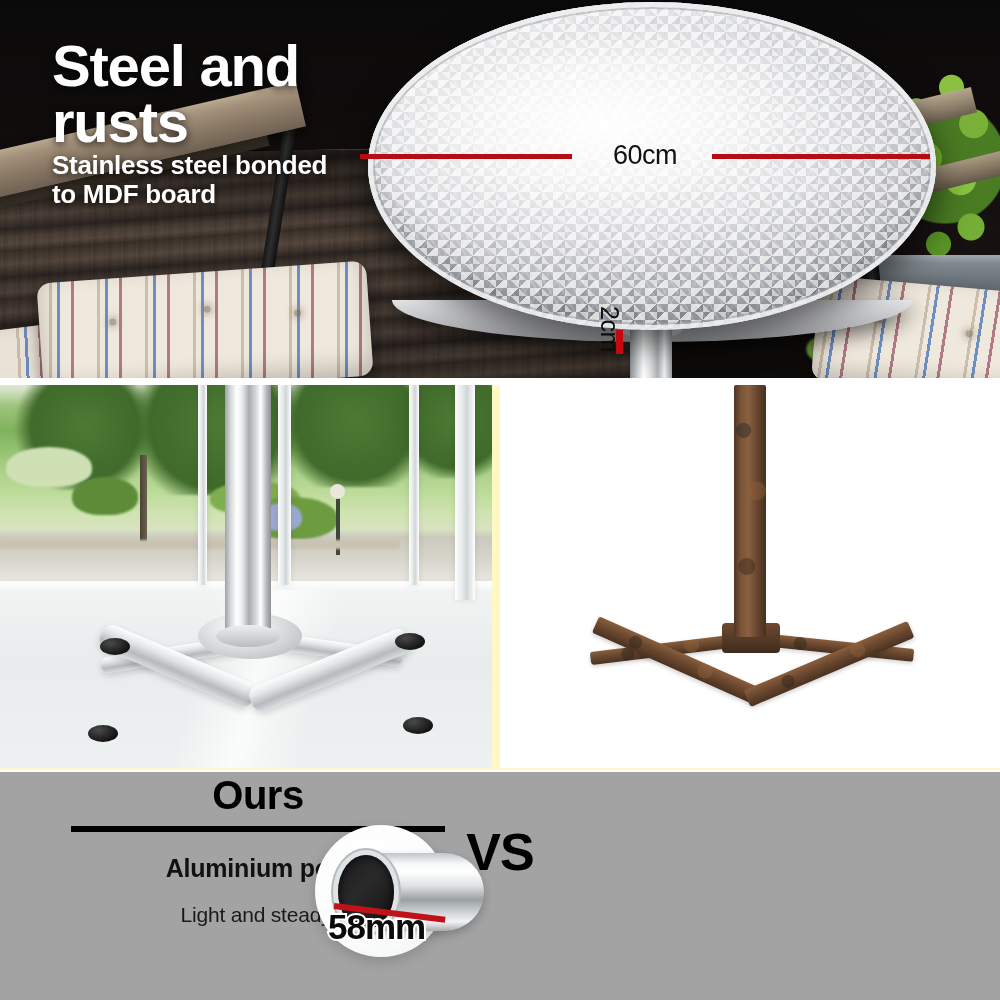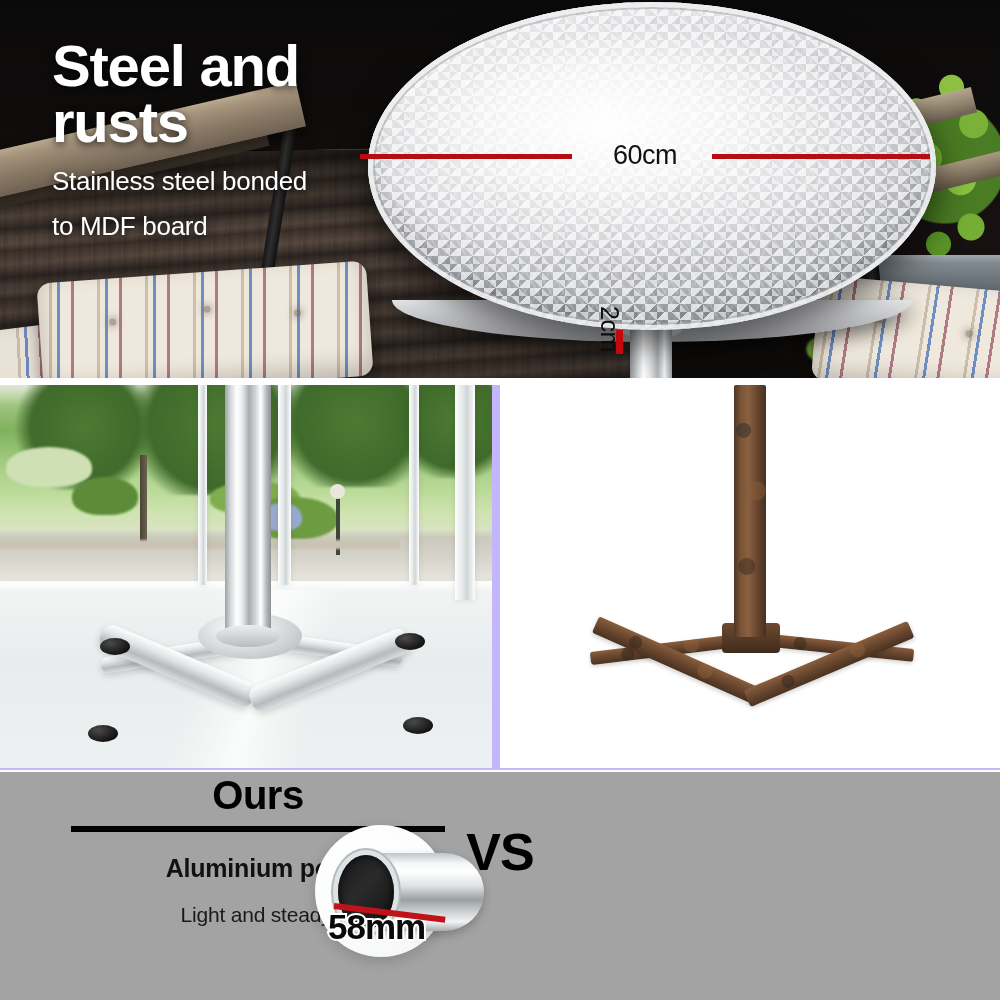--- a/index.html
+++ b/index.html
@@ -293,31 +293,30 @@
     position: absolute; left: 52px; top: 38px;
     color: #ffffff;
     text-shadow: 0 2px 9px rgba(0,0,0,0.75);
     z-index: 6;
   }
   .headline .h1 {
     font-size: 58px; line-height: 0.97; font-weight: 700;
     letter-spacing: -1.2px;
   }
   .headline .sub {
-    margin-top: 16px;
-    font-size: 26px; line-height: 1.12; font-weight: 400;
+    font-size: 26px; line-height: 1.12; font-weight: 700;
     letter-spacing: -0.3px;
   }
 
   
   .photos {
     position: absolute;
     left: 0; top: 385px;
     width: 1000px; height: 385px;
-    background: #c4b5fd;
+    background: #fef9c3;
   }
 
   
   .photo-left {
     position: absolute;
     left: 0; top: 0; width: 492px; height: 383px;
     overflow: hidden;
     background: #f3f5f4;
   }
   .room-floor {

